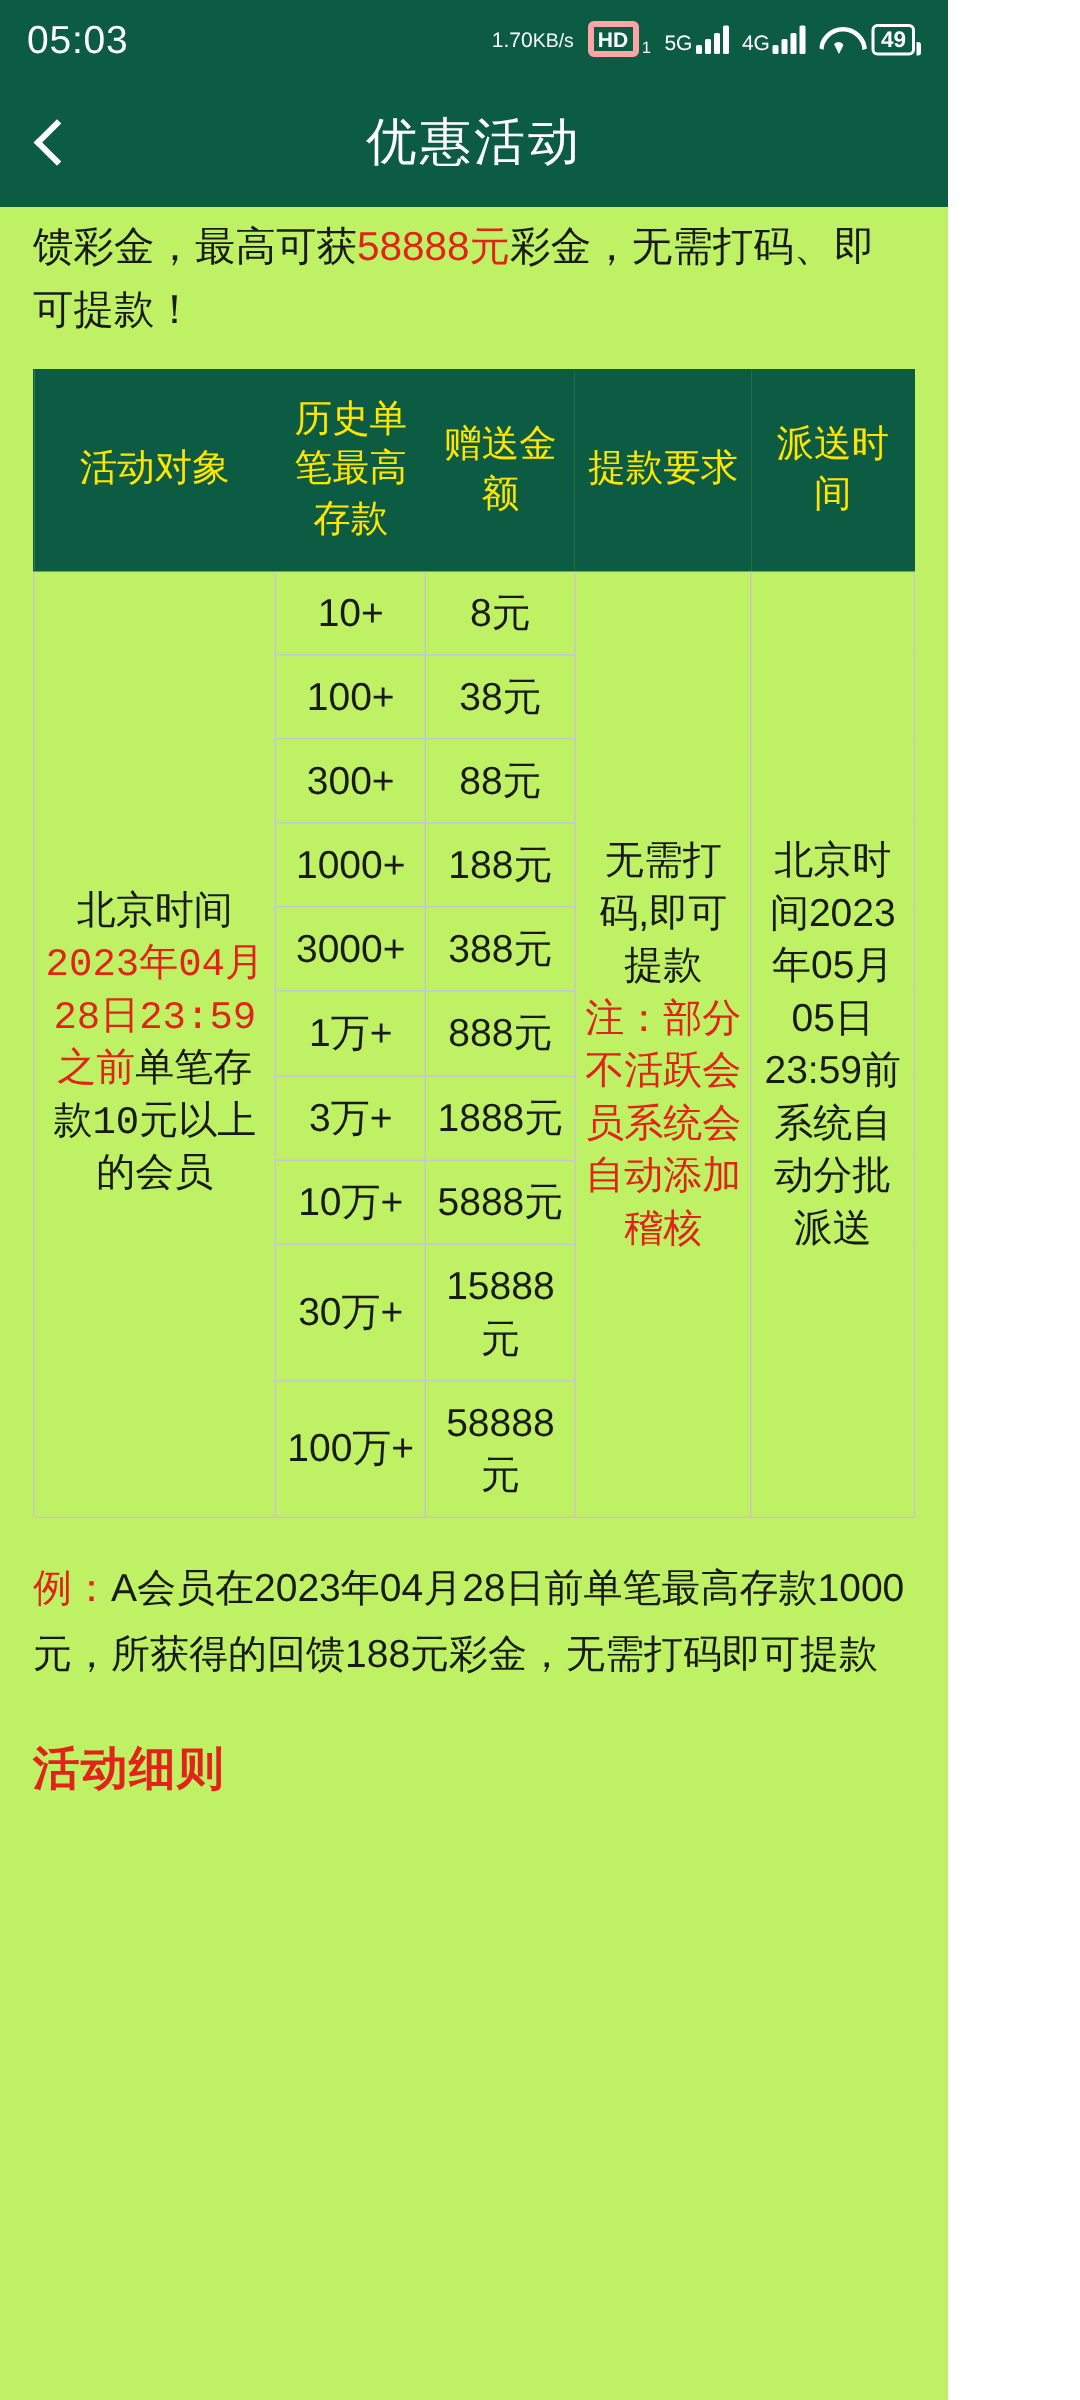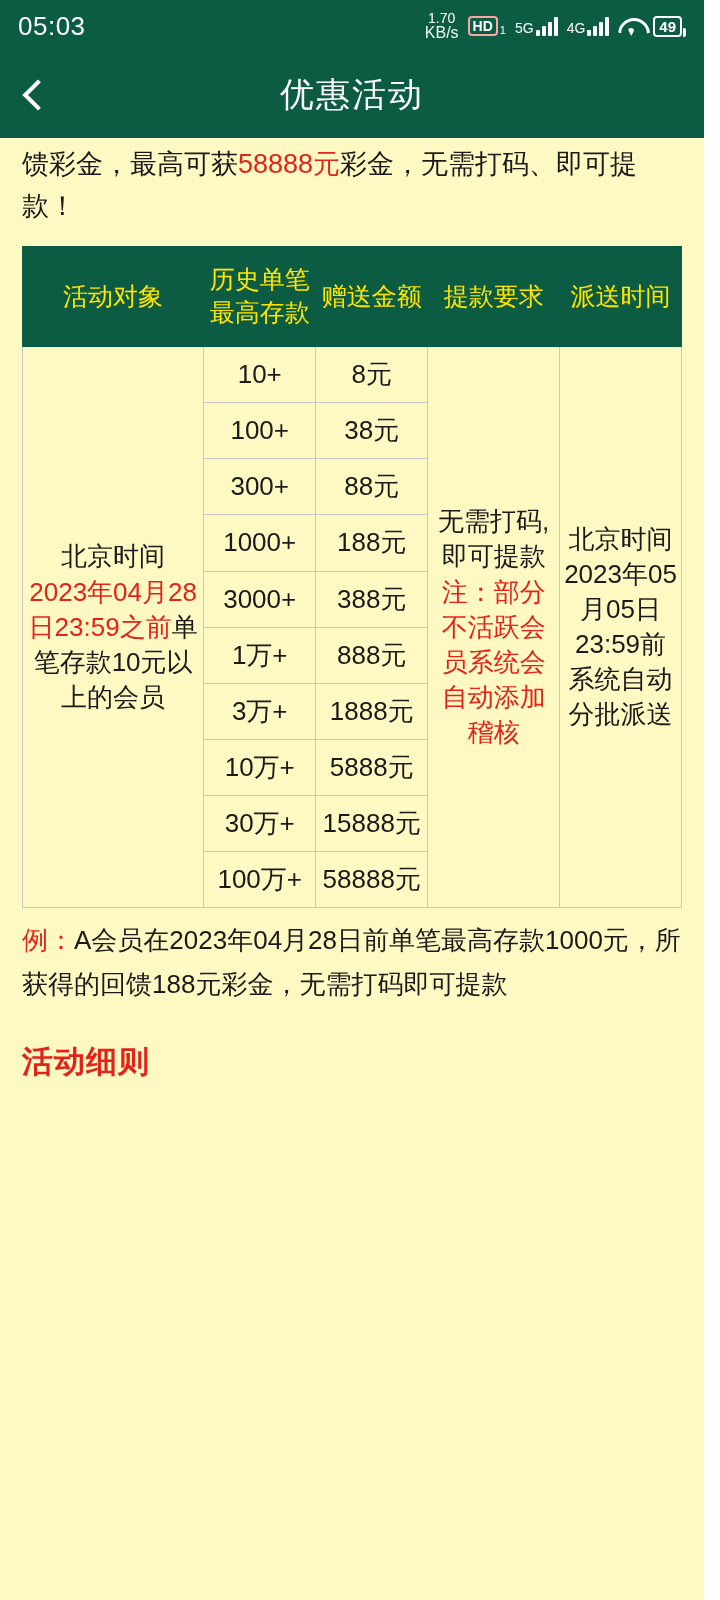--- a/index.html
+++ b/index.html
@@ -5,23 +5,23 @@
   * { box-sizing: border-box; margin: 0; padding: 0; }
   html, body {
     width: 720px;
     height: 1600px;
     background: #ffffff;
     font-family: "Liberation Sans", sans-serif;
     overflow: hidden;
   }
   #app {
     position: relative;
-    width: 704px;
+    width: 632px;
     height: 1600px;
-    background: #fef9c3;
+    background: #bef264;
   }
 
   
   .statusbar {
     height: 52px;
     background: #0c5c43;
     color: #ffffff;
     display: flex;
     align-items: center;
     padding: 0 18px;
@@ -29,29 +29,28 @@
   }
   .statusbar .clock { font-size: 26px; letter-spacing: .5px; }
   .statusbar .right {
     margin-left: auto;
     display: flex;
     align-items: center;
     gap: 9px;
   }
   .net-speed {
     display: flex;
-    flex-direction: column;
     align-items: center;
     line-height: 1;
     font-size: 13px;
   }
   .net-speed .v { font-size: 14px; }
-  .net-speed .u { font-size: 16px; opacity: .95; }
+  .net-speed .u { font-size: 13px; opacity: .95; }
   .badge-box {
-    border: 2px solid #fca5a5;
+    border: 4px solid #fca5a5;
     border-radius: 4px;
     font-size: 14px;
     font-weight: bold;
     padding: 1px 3px;
     line-height: 1;
   }
   .tech {
     display: flex;
     align-items: flex-end;
     gap: 2px;
@@ -176,26 +175,26 @@
     line-height: 1.35;
     border-color: #0c5c43;
   }
   table.promo tbody td {
     font-size: 26px;
     color: #1a1a1a;
     padding: 10px 4px;
     line-height: 1.35;
     border-radius: 22px;
   }
-  td.col-target { font-size: 26px; line-height: 1.7; padding: 0 10px; }
+  td.col-target { font-size: 26px; line-height: 1.7; padding: 0 10px; font-family: Liberation Mono, monospace; }
   td.col-req { font-size: 26px; line-height: 1.6; padding: 0 8px; }
   td.col-time { font-size: 26px; line-height: 1.6; padding: 0 8px; }
   .note-red { color: #e2231a; }
 
-  .examples { margin-top: 10px; }
+  .examples { margin-top: 24px; }
   .examples p {
     font-size: 26px;
     line-height: 1.7;
     color: #1a1a1a;
   }
   .label-red { color: #e2231a; }
 
   h2.section {
     color: #e2231a;
     font-size: 31px;

